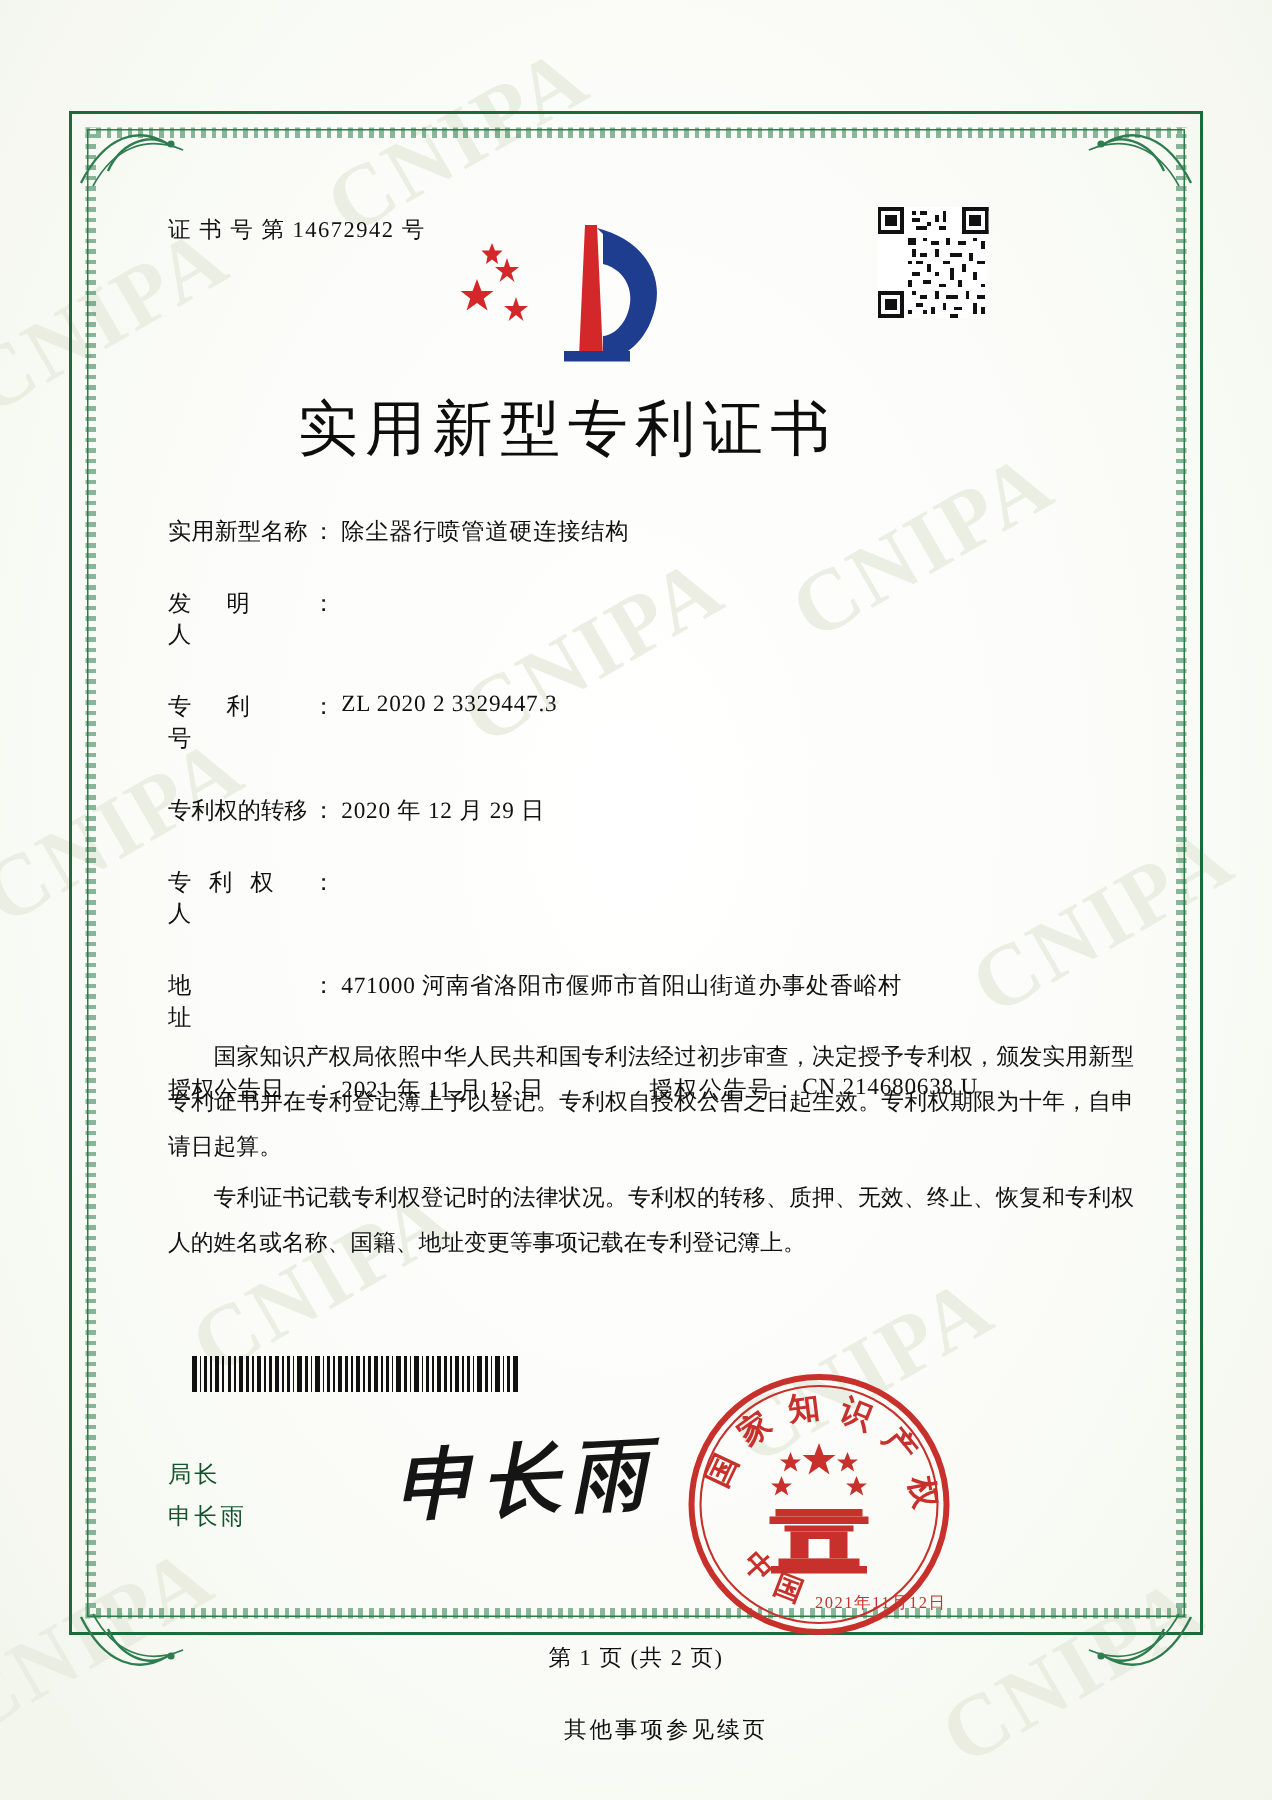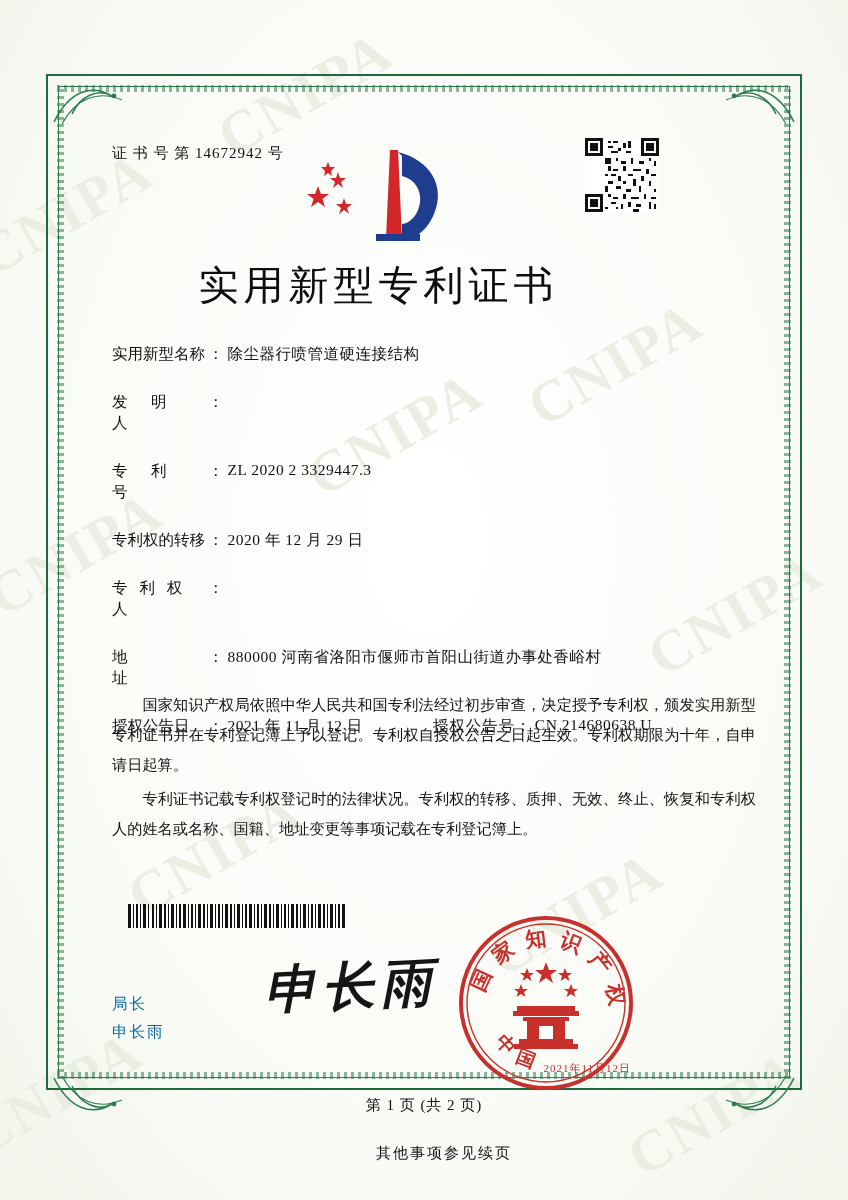--- a/index.html
+++ b/index.html
@@ -189,24 +189,23 @@
     top: 818px;
     width: 218px;
     height: 24px;
   }
 
   .signature-block {
     position: absolute;
     left: 48px;
     top: 884px;
     font-size: 15.5px;
-    color: #0369a1;
+    color: #14532d;
     line-height: 28px;
     letter-spacing: 2px;
-    margin-top: 20px;
   }
 
   .handwriting {
     position: absolute;
     left: 200px;
     top: 866px;
     font-size: 52px;
     color: #151515;
     font-family: "DejaVu Serif", serif;
     font-style: italic;
@@ -418,21 +417,21 @@
       </div>
 
       <div class="field-row">
         <span class="field-label">专 利 权 人</span>
         <span class="field-colon">：</span>
       </div>
 
       <div class="field-row">
         <span class="field-label">地　　　址</span>
         <span class="field-colon">：</span>
-        <span class="field-value">880000 河南省洛阳市偃师市首阳山街道办事处香峪村</span>
+        <span class="field-value">471000 河南省洛阳市偃师市首阳山街道办事处香峪村</span>
       </div>
 
       <div class="field-row dual">
         <span class="field-label tight">授权公告日</span>
         <span class="field-colon">：</span>
         <span class="field-value">2021 年 11 月 12 日</span>
         <span class="field-label2">授权公告号</span>
         <span class="field-colon">：</span>
         <span class="field-value">CN 214680638 U</span>
       </div>

